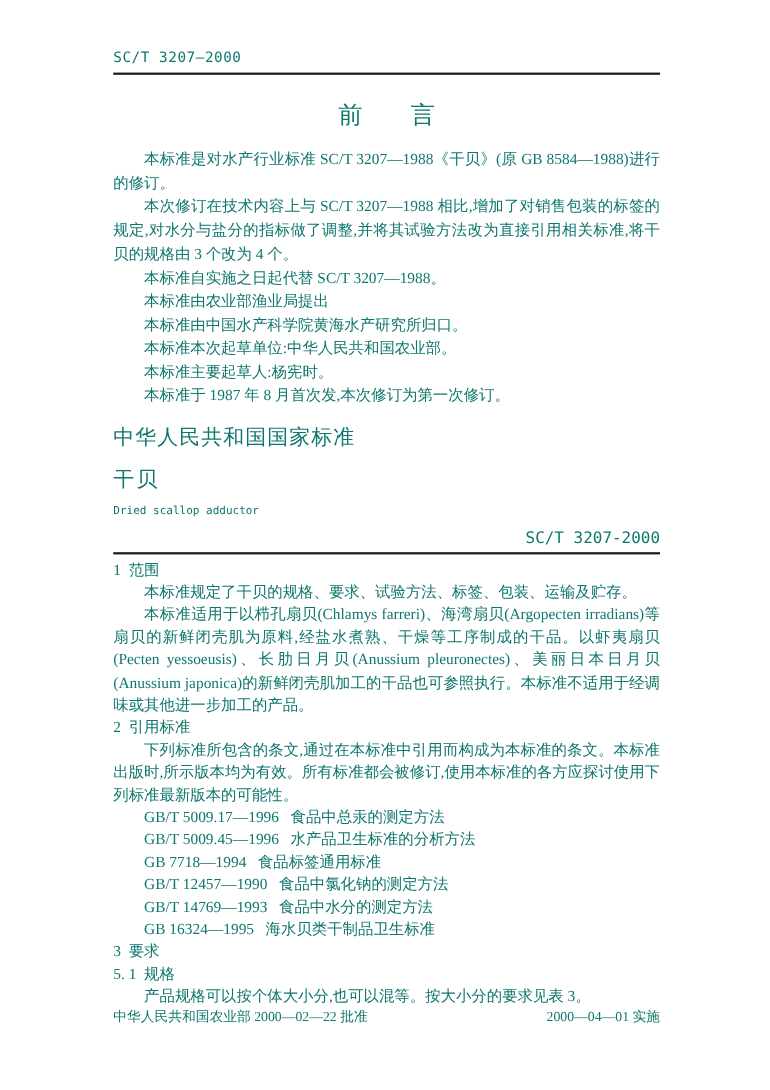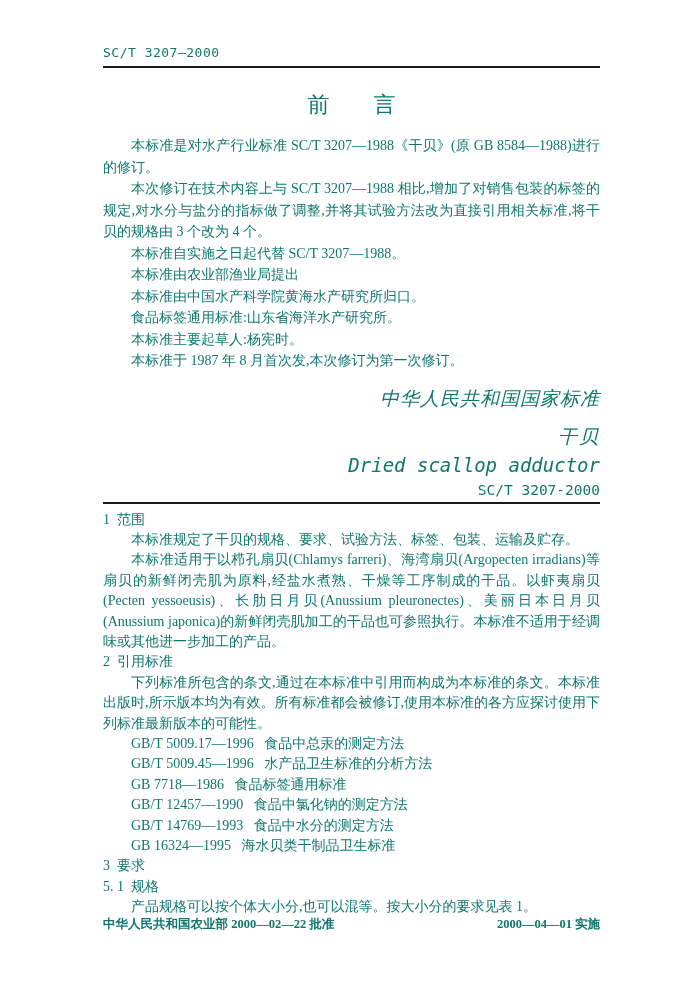--- a/index.html
+++ b/index.html
@@ -43,38 +43,37 @@
     font-size: 14px;
     line-height: 21.5px;
   }
   p.para {
     margin: 0;
     text-indent: 2em;
     text-align: justify;
   }
   .title-block {
     margin-top: 14px;
-    text-align: right;
-    font-style: italic;
+    text-align: left;
   }
   .std-name {
     font-size: 19px;
     line-height: 26px;
     letter-spacing: 1px;
   }
   .product-name {
     margin-top: 12px;
     font-size: 19px;
     line-height: 26px;
     letter-spacing: 2px;
   }
   .english-name {
     margin-top: 6px;
     font-family: "DejaVu Sans Mono", "Liberation Mono", monospace;
-    font-size: 19px;
+    font-size: 10px;
     line-height: 18px;
   }
   .doc-number-right {
     margin-top: 7px;
     text-align: right;
     font-family: "DejaVu Sans Mono", "Liberation Mono", monospace;
     font-size: 14.5px;
     line-height: 19px;
   }
   .rule2 {
@@ -94,42 +93,42 @@
     white-space: pre-wrap;
   }
   .footer {
     position: absolute;
     left: 103px;
     right: 100px;
     top: 915px;
     display: flex;
     justify-content: space-between;
     font-size: 12.5px;
-    font-weight: bold;
+    font-weight: normal;
     line-height: 18px;
   }
 </style>
 </head>
 <body>
 
 <div class="page">
   <div class="content">
 
     <div class="doc-header">SC/T 3207—2000</div>
     <div class="rule"></div>
 
     <h1 class="foreword-title">前　　言</h1>
 
     <div class="foreword-body">
       <p class="para">本标准是对水产行业标准 SC/T 3207—1988《干贝》(原 GB 8584—1988)进行的修订。</p>
       <p class="para">本次修订在技术内容上与 SC/T 3207—1988 相比,增加了对销售包装的标签的规定,对水分与盐分的指标做了调整,并将其试验方法改为直接引用相关标准,将干贝的规格由 3 个改为 4 个。</p>
       <p class="para">本标准自实施之日起代替 SC/T 3207—1988。</p>
       <p class="para">本标准由农业部渔业局提出</p>
       <p class="para">本标准由中国水产科学院黄海水产研究所归口。</p>
-      <p class="para">食品标签通用标准:山东省海洋水产研究所。</p>
+      <p class="para">本标准本次起草单位:中华人民共和国农业部。</p>
       <p class="para">本标准主要起草人:杨宪时。</p>
       <p class="para">本标准于 1987 年 8 月首次发,本次修订为第一次修订。</p>
     </div>
 
     <div class="title-block">
       <div class="std-name">中华人民共和国国家标准</div>
       <div class="product-name">干贝</div>
       <div class="english-name">Dried scallop adductor</div>
     </div>
 
@@ -138,28 +137,28 @@
 
     <div class="main-body">
       <div class="heading">1  范围</div>
       <p class="para">本标准规定了干贝的规格、要求、试验方法、标签、包装、运输及贮存。</p>
       <p class="para">本标准适用于以栉孔扇贝(Chlamys farreri)、海湾扇贝(Argopecten irradians)等扇贝的新鲜闭壳肌为原料,经盐水煮熟、干燥等工序制成的干品。以虾夷扇贝(Pecten yessoeusis)、长肋日月贝(Anussium pleuronectes)、美丽日本日月贝(Anussium japonica)的新鲜闭壳肌加工的干品也可参照执行。本标准不适用于经调味或其他进一步加工的产品。</p>
 
       <div class="heading">2  引用标准</div>
       <p class="para">下列标准所包含的条文,通过在本标准中引用而构成为本标准的条文。本标准出版时,所示版本均为有效。所有标准都会被修订,使用本标准的各方应探讨使用下列标准最新版本的可能性。</p>
       <div class="ref-item">GB/T 5009.17—1996   食品中总汞的测定方法</div>
       <div class="ref-item">GB/T 5009.45—1996   水产品卫生标准的分析方法</div>
-      <div class="ref-item">GB 7718—1986   食品标签通用标准</div>
+      <div class="ref-item">GB 7718—1994   食品标签通用标准</div>
       <div class="ref-item">GB/T 12457—1990   食品中氯化钠的测定方法</div>
       <div class="ref-item">GB/T 14769—1993   食品中水分的测定方法</div>
       <div class="ref-item">GB 16324—1995   海水贝类干制品卫生标准</div>
 
       <div class="heading">3  要求</div>
       <div class="heading">5. 1  规格</div>
-      <p class="para">产品规格可以按个体大小分,也可以混等。按大小分的要求见表 1。</p>
+      <p class="para">产品规格可以按个体大小分,也可以混等。按大小分的要求见表 3。</p>
     </div>
 
   </div>
 
   <div class="footer">
     <span>中华人民共和国农业部 2000—02—22 批准</span>
     <span>2000—04—01 实施</span>
   </div>
 </div>
 

